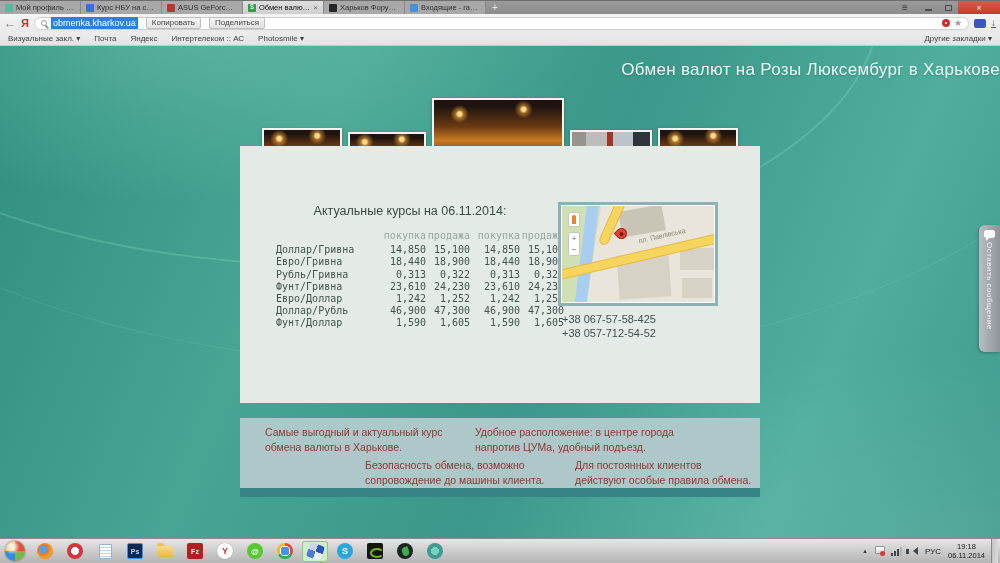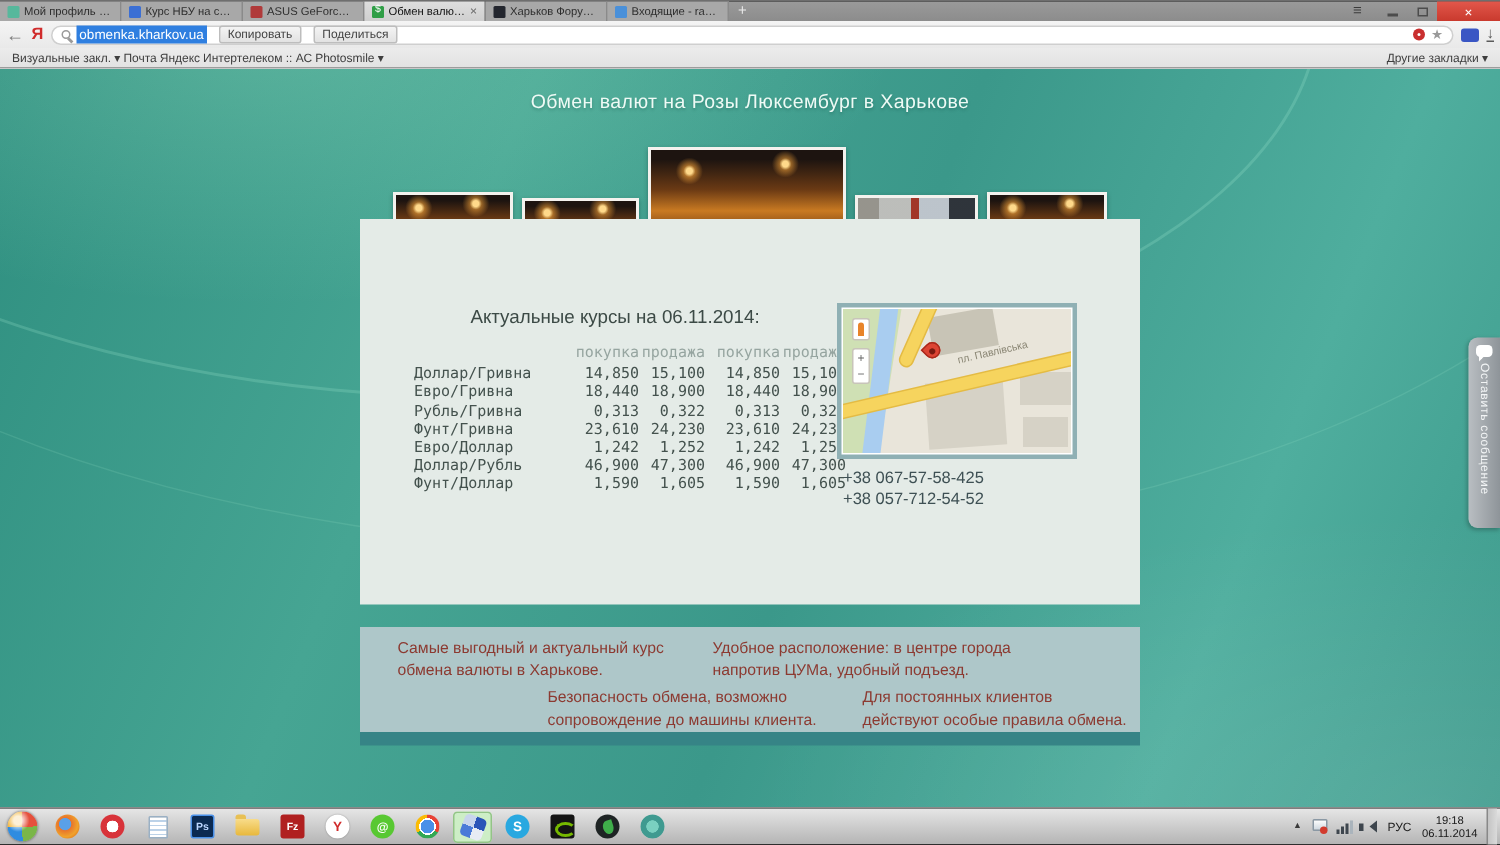--- a/index.html
+++ b/index.html
@@ -37,35 +37,35 @@
   .icon-magnifier::after { content:""; position:absolute; width:4px; height:1.5px; background:#9a9a9a; transform:rotate(45deg); right:-3px; bottom:-2px; }
   .url-sel { background:#2f7fe0; color:#fff; font-size:9px; padding:0 2px; line-height:12px; }
   .omni-btn { font-size:8px; color:#444; background:linear-gradient(#f4f4f4,#e2e2e2); border:1px solid #bdbdbd; border-radius:2px; padding:0 5px; line-height:10px; margin-left:4px; }
   .omni-spacer { flex:1; }
   .adblock-dot { width:8px; height:8px; border-radius:50%; background:#c92f2f; position:relative; }
   .adblock-dot::after { content:""; position:absolute; left:3px; top:3px; width:2px; height:2px; background:#fff; border-radius:50%; }
   .star { color:#9a9a9a; font-size:9px; }
   .ext-ic { width:12px; height:9px; background:#3a56c4; border-radius:2px; color:#fff; font-size:5px; display:flex; align-items:center; justify-content:center; }
   .dl-ic { color:#5a5a5a; font-size:10px; border-bottom:1.5px solid #5a5a5a; line-height:9px; }
 
-  .bookmarks { height:14px; background:linear-gradient(#ececec,#e2e2e2); border-bottom:1px solid #c8c8c8; display:flex; align-items:center; font-size:8px; color:#3e3e3e; padding:0 8px; gap:2px; }
+  .bookmarks { height:14px; background:linear-gradient(#ececec,#e2e2e2); border-bottom:1px solid #c8c8c8; display:flex; align-items:center; font-size:8px; color:#3e3e3e; padding:0 8px; gap:14px; }
   .bm { white-space:nowrap; cursor:pointer; }
   .bm-spacer { flex:1; }
 
   
   .page { position:relative; height:492px; overflow:hidden;
     background:
       radial-gradient(ellipse 600px 260px at 18% -5%, rgba(170,240,205,.28), transparent 70%),
       radial-gradient(ellipse 700px 300px at 95% 100%, rgba(255,255,255,.10), transparent 65%),
       linear-gradient(112deg, #2f8f80 0%, #46a593 30%, #3b988a 55%, #4fae9e 80%, #3d9a8c 100%); }
   .streak { position:absolute; border-radius:50%; pointer-events:none; }
   .s1 { width:1100px; height:520px; left:-220px; top:-300px; border:2px solid rgba(190,255,225,.18); }
   .s2 { width:1400px; height:700px; left:-260px; top:-380px; border:1px solid rgba(190,255,225,.12); }
 
-  .page-title { position:absolute; top:14px; left:0; right:0; text-align:center; color:#eefaf5; font-size:13px; letter-spacing:.3px; text-shadow:0 1px 2px rgba(0,60,50,.25); }
+  .page-title { position:absolute; top:14px; left:0; right:0; text-align:right; color:#eefaf5; font-size:17px; letter-spacing:.3px; text-shadow:0 1px 2px rgba(0,60,50,.25); }
 
   .photos { position:absolute; top:52px; left:0; right:0; display:flex; justify-content:center; align-items:flex-end; gap:6px; }
   .photo { border:2px solid #f4f2ee; box-shadow:0 1px 3px rgba(0,40,35,.35); }
   .ph-night { background:
       radial-gradient(circle at 20% 18%, #ffd98a 2px, rgba(255,170,60,.55) 4px, transparent 9px),
       radial-gradient(circle at 70% 12%, #ffd98a 2px, rgba(255,170,60,.5) 4px, transparent 9px),
       linear-gradient(#1d1410 8%, #6b3a14 34%, #c97a22 52%, #8a4d16 66%, #241812 88%); }
   .ph-day { background:
       linear-gradient(90deg, #b9b2a6 0 18%, #e8e4dc 18% 45%, #c7412f 45% 52%, #e8ecf0 52% 78%, #3a3f46 78% 100%),
       linear-gradient(#cfd4d8 0 30%, #9aa0a6 30% 100%); background-blend-mode:multiply; }

